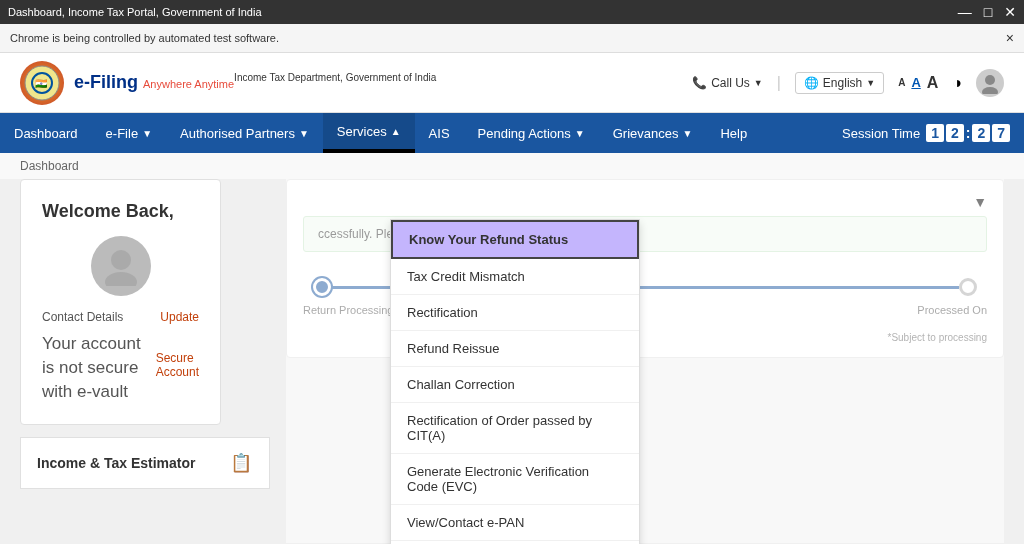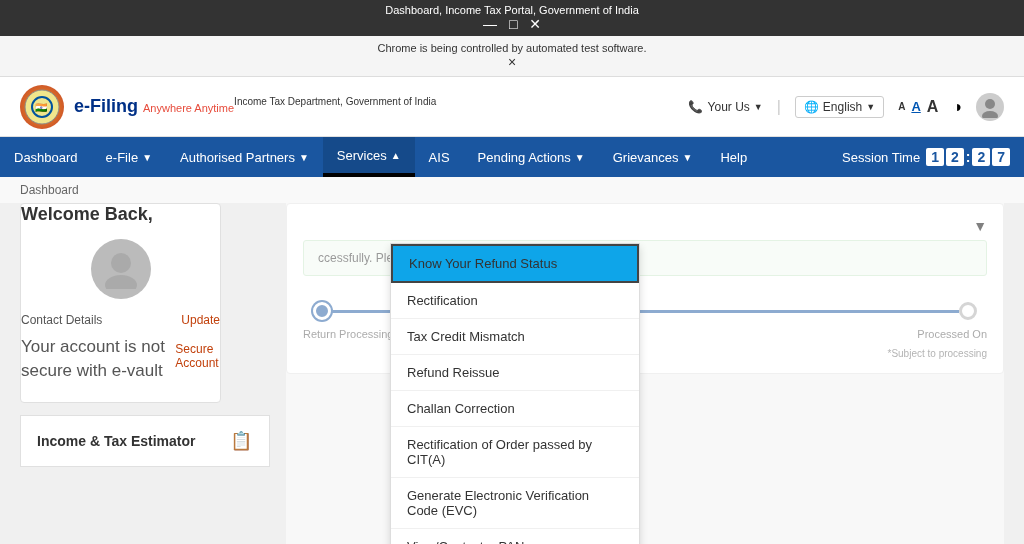--- a/index.html
+++ b/index.html
@@ -7,35 +7,33 @@
 
     
     .chrome-bar {
       background: #333;
       color: #fff;
       font-size: 11px;
       padding: 4px 8px;
       display: flex;
       align-items: center;
       justify-content: space-between;
-      flex-direction: column;
     }
     .chrome-bar-controls { display: flex; gap: 12px; font-size: 14px; cursor: pointer; }
 
     
     .notification-bar {
       background: #f5f5f5;
       border-bottom: 1px solid #ddd;
       padding: 6px 10px;
       font-size: 11px;
       color: #333;
       display: flex;
       justify-content: space-between;
       align-items: center;
-      flex-direction: column;
     }
 
     
     .header {
       background: #fff;
       padding: 8px 20px;
       display: flex;
       align-items: center;
       justify-content: space-between;
       border-bottom: 1px solid #e0e0e0;
@@ -136,33 +134,33 @@
     }
     .dropdown-item {
       padding: 10px 16px;
       font-size: 13px;
       color: #333;
       cursor: pointer;
       border-bottom: 1px solid #f0f0f0;
       display: flex; align-items: center;
     }
     .dropdown-item.selected {
-      background: #0ea5e9;
+      background: #c4b5fd;
       border: 2px solid #444;
-      font-weight: 400;
+      font-weight: 700;
     }
 
     
     .left-card {
       background: #fff;
       border: 1px solid #e0e0e0;
       border-radius: 4px;
       width: 201px;
       min-height: 200px;
-      padding: 0;
+      padding: 21px;
       flex-shrink: 0;
     }
     .welcome-title { font-size: 18px; font-weight: bold; color: #333; margin-bottom: 14px; }
     .user-avatar {
       width: 60px; height: 60px;
       background: #bbb; border-radius: 50%;
       margin: 0 auto 14px;
       display: flex; align-items: center; justify-content: center;
       font-size: 30px; color: #fff;
     }
@@ -229,21 +227,21 @@
       border-radius: 50%;
       border: 3px solid #aaa;
     }
     .track-labels {
       display: flex;
       justify-content: space-between;
       padding: 4px 0 0 0;
       font-size: 11px;
       color: #555;
     }
-    .subject-text { font-size: 10px; color: #666; text-align: right; margin-top: 8px; }
+    .subject-text { font-size: 10px; color: #666; text-align: right; margin-top: 16px; }
 
     
     .overlay {
       position: absolute;
       top: 0; left: 0; right: 0; bottom: 0;
       background: rgba(255,255,255,0.5);
       z-index: 50;
     }
   </style>
 </head>
@@ -276,21 +274,21 @@
     <div class="logo-text">
       <div style="font-size:18px;font-weight:bold;color:#003087;">
         e-Filing <span style="color:#e74c3c;font-size:11px;font-weight:normal;">Anywhere Anytime</span>
       </div>
       <div style="font-size:10px;color:#333;">Income Tax Department, Government of India</div>
     </div>
   </div>
   <div class="header-right">
     <button class="header-btn">
       <span>📞</span>
-      <span>Your Us</span>
+      <span>Call Us</span>
       <span style="font-size:9px;">▼</span>
     </button>
     <span style="color:#ccc;font-size:16px;">|</span>
     <button class="lang-btn">
       <span>🌐</span>
       <span>English</span>
       <span style="font-size:9px;">▼</span>
     </button>
     <div class="font-controls">
       <button class="font-btn" style="font-size:10px;">A</button>
@@ -353,24 +351,24 @@
   <span>Dashboard</span>
 </div>
 
 <div style="position:relative;">
 
   <div class="services-dropdown">
     <div class="dropdown-item selected">
       <span>Know Your Refund Status</span>
     </div>
     <div class="dropdown-item">
+      <span>Tax Credit Mismatch</span>
+    </div>
+    <div class="dropdown-item">
       <span>Rectification</span>
-    </div>
-    <div class="dropdown-item">
-      <span>Tax Credit Mismatch</span>
     </div>
     <div class="dropdown-item">
       <span>Refund Reissue</span>
     </div>
     <div class="dropdown-item">
       <span>Challan Correction</span>
     </div>
     <div class="dropdown-item">
       <span>Rectification of Order passed by CIT(A)</span>
     </div>

